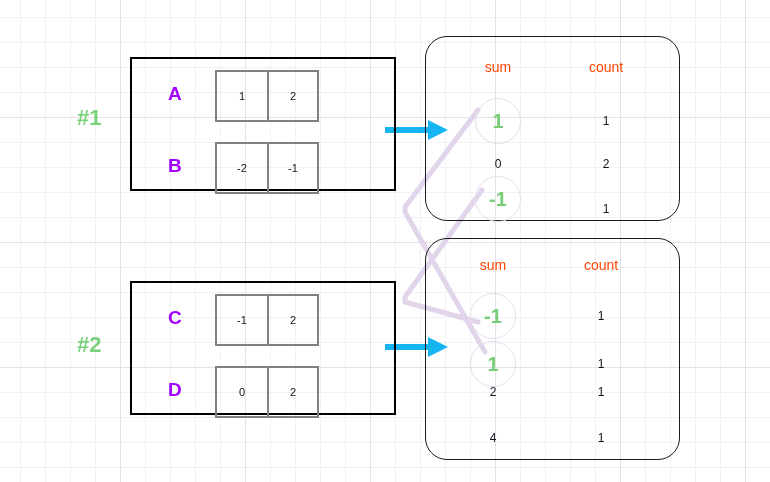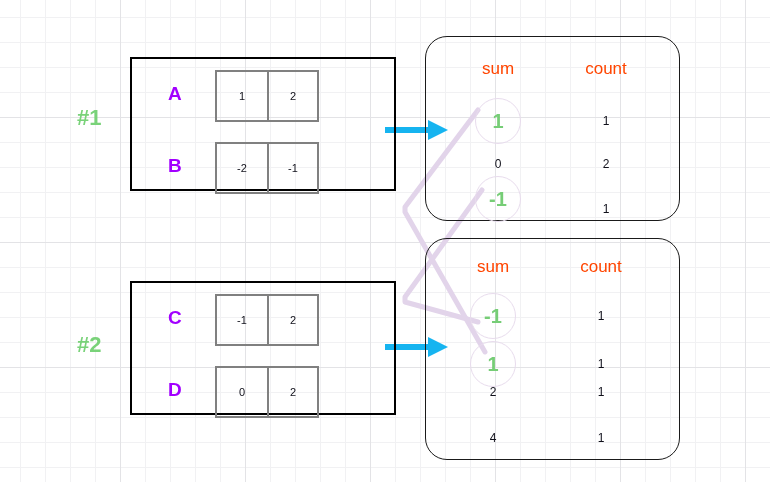--- a/index.html
+++ b/index.html
@@ -71,21 +71,21 @@
     position: absolute;
     border: 1.6px solid #1a1a1a;
     border-radius: 22px;
     background: transparent;
     box-sizing: border-box;
   }
 
   .col-header {
     position: absolute;
     color: #ff4500;
-    font-size: 17px;
+    font-size: 14px;
     font-weight: normal;
     text-align: right;
     transform: translateX(-50%);
   }
 
   .cellval {
     position: absolute;
     text-align: center;
     transform: translate(-50%, -50%);
     font-size: 12px;

